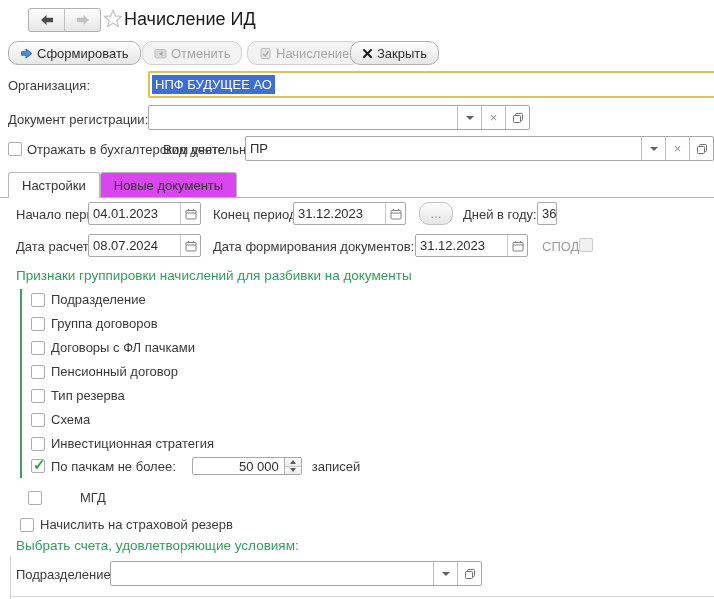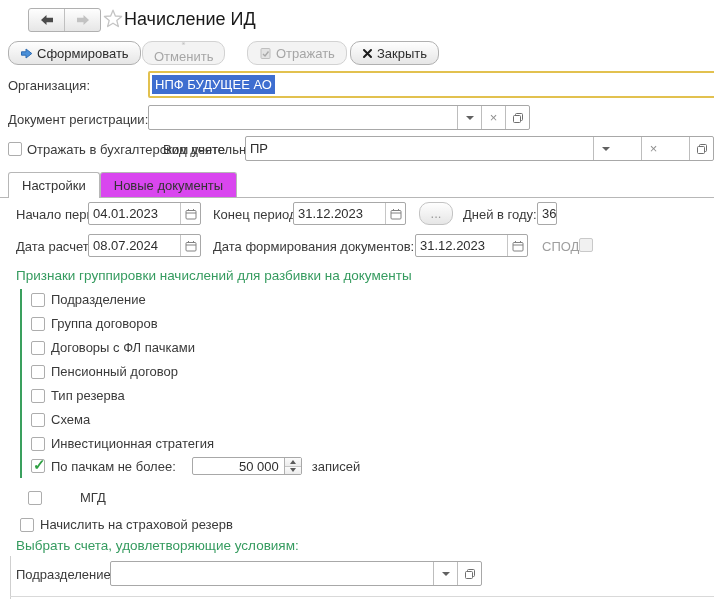--- a/index.html
+++ b/index.html
@@ -87,33 +87,33 @@
       </svg>
   </span>
   <div class="title">Начисление ИД</div>
 
   <button class="btn" style="left:8px;top:41px;">
     <svg width="13" height="13" viewBox="0 0 13 13">
         <path d="M1.5 4.8 H6 V2 L11.8 6.5 6 11 V8.2 H1.5 Z" fill="#4a90d9" stroke="#2f6cb3" stroke-linejoin="round"></path>
       </svg>
     <span>Сформировать</span>
   </button>
-  <button class="btn dis" style="left:142px;top:41px;flex-direction:column;">
+  <button class="btn dis" style="left:142px;top:41px;">
     <svg width="13" height="13" viewBox="0 0 13 13">
         <rect x="1" y="2.5" width="11" height="8.5" rx="1.5" fill="#d9d9d9" stroke="#bfbfbf"></rect>
         <path d="M8.5 4.5 L5 6.7 8.5 9 Z" fill="#a3a3a3"></path>
       </svg>
     <span>Отменить</span>
   </button>
   <button class="btn dis" style="left:247px;top:41px;">
     <svg width="13" height="13" viewBox="0 0 13 13">
         <rect x="2" y="1.5" width="9" height="10" rx="1" fill="#e3e3e3" stroke="#bfbfbf"></rect>
         <path d="M4 7 l2 2 3.5 -4.5" fill="none" stroke="#a8a8a8" stroke-width="1.4"></path>
       </svg>
-    <span>Отражать</span>
+    <span>Начисление</span>
   </button>
   <button class="btn" style="left:350px;top:41px;">
     <svg width="11" height="11" viewBox="0 0 11 11">
         <path d="M2 2 L9 9 M9 2 L2 9" stroke="#1c1c1c" stroke-width="2" stroke-linecap="round"></path>
       </svg>
     <span>Закрыть</span>
   </button>
 
   <div class="lb" style="left:8px;top:78px;">Организация:</div>
   <div class="orgfield">
@@ -133,21 +133,21 @@
       <svg width="12" height="12" viewBox="0 0 12 12">
           <rect x="3.5" y="1.5" width="7" height="7" rx="1" fill="#fff" stroke="#6e6e6e"></rect>
           <rect x="1.5" y="3.5" width="7" height="7" rx="1" fill="#fff" stroke="#6e6e6e"></rect>
         </svg>
     </span>
   </div>
 
   <span class="cb" style="position:absolute;left:8px;top:142px;"></span>
   <div class="lb" style="left:27px;top:142px;">Отражать в бухгалтерском учете</div>
   <div class="lb" style="left:163px;top:142px;">Вид деятельности:</div>
-  <div class="field" style="left:245px;top:136px;width:469px;height:25px;gap:24px;">
+  <div class="field" style="left:245px;top:136px;width:469px;height:25px;">
     <span class="val">ПР</span>
     <span class="cell">
         <span class="tri"></span>
       </span>
     <span class="cell">
         <span class="xmark">×</span>
       </span>
     <span class="cell">
       <svg width="12" height="12" viewBox="0 0 12 12">
           <rect x="3.5" y="1.5" width="7" height="7" rx="1" fill="#fff" stroke="#6e6e6e"></rect>

